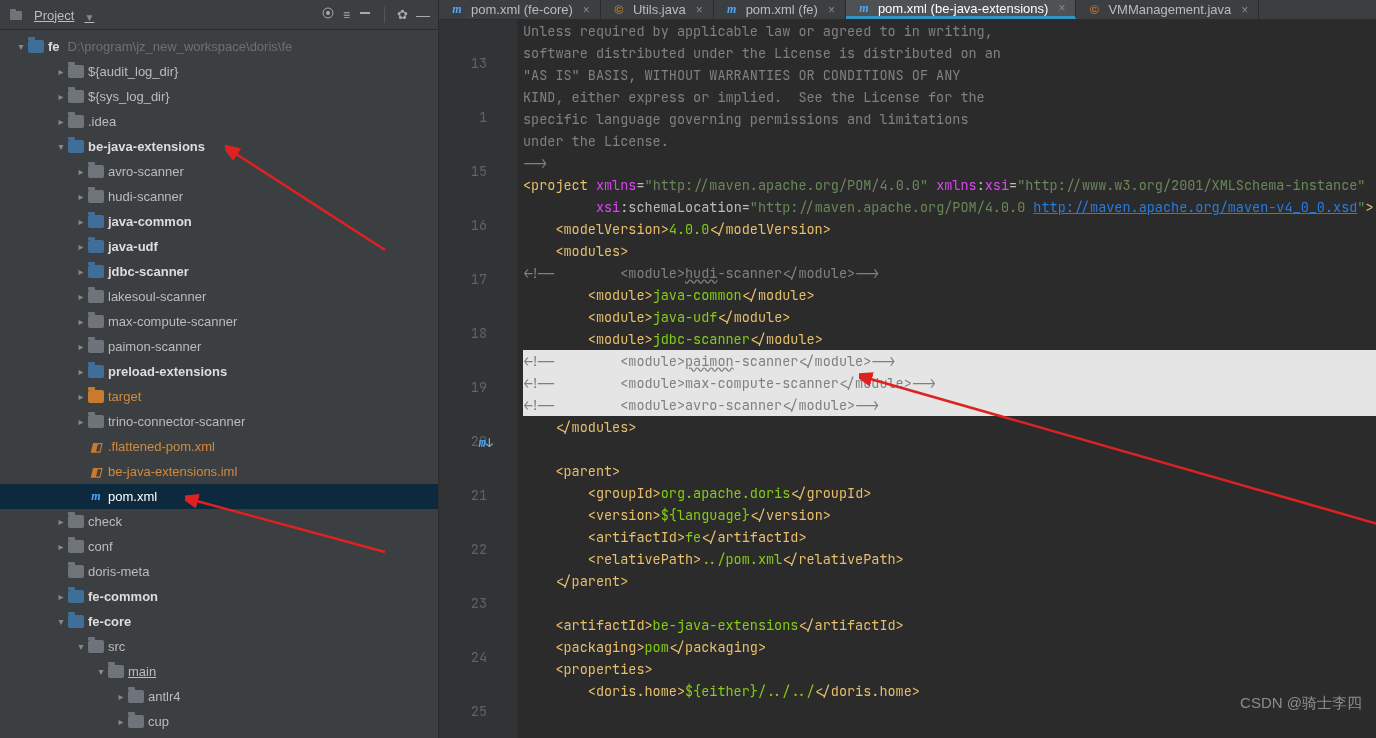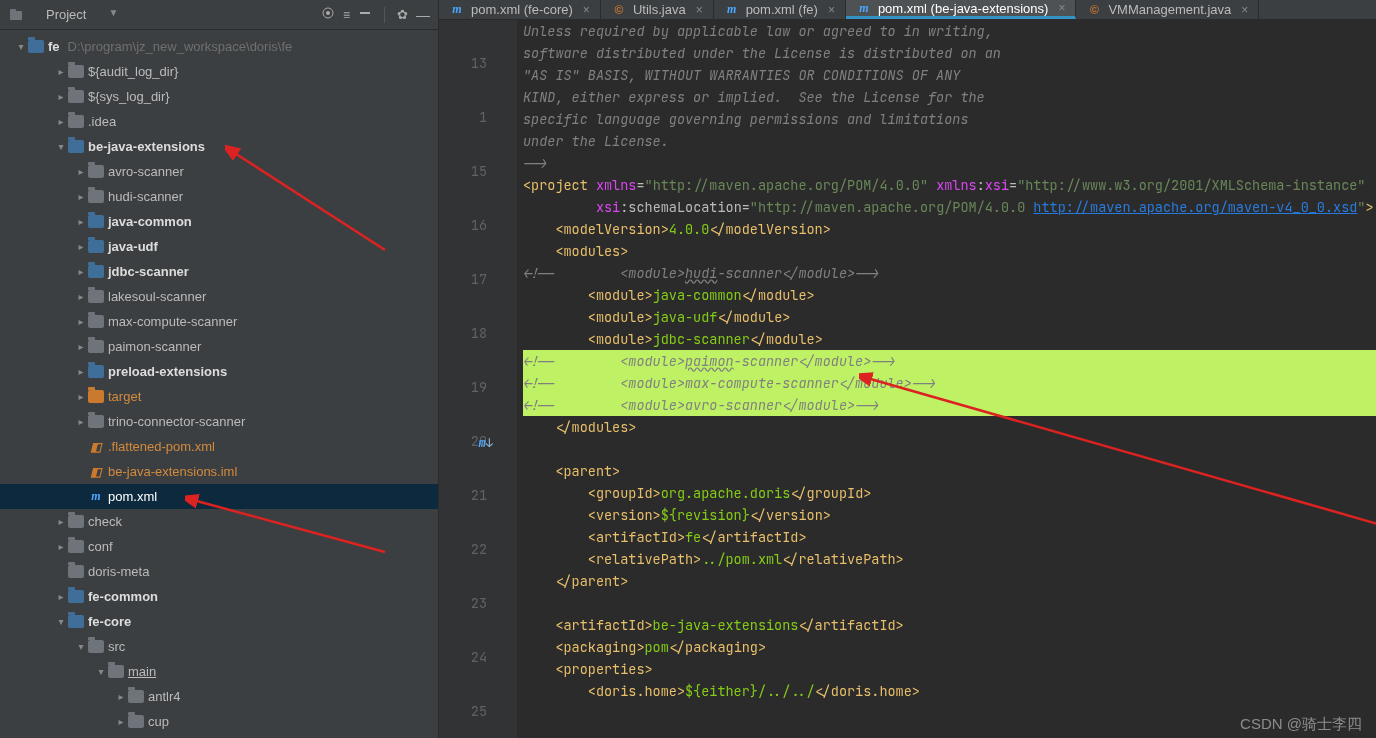--- a/index.html
+++ b/index.html
@@ -21,21 +21,21 @@
   flex-direction: column;
 }
 .sidebar-header {
   height: 30px;
   background: #3c3f41;
   border-bottom: 1px solid #2b2b2b;
   display: flex;
   align-items: center;
   padding: 0 8px;
 }
-.sidebar-header .title-area { display: flex; align-items: flex-start; gap: 22px; flex: 1; }
+.sidebar-header .title-area { display: flex; align-items: flex-end; gap: 10px; flex: 1; text-decoration: underline; }
 .sidebar-header .icon { width:16px; height:16px; display:inline-flex; align-items:center; justify-content:center; }
 .sidebar-header .actions { display:flex; align-items:center; gap:8px; color:#aaa; }
 .sidebar-header .actions .sep { width:1px; height:16px; background:#555; margin:0 4px; }
 .tree {
   flex: 1;
   overflow: auto;
   padding-top: 4px;
   font-size: 13px;
   color: #bbb;
 }
@@ -139,31 +139,31 @@
   width:16px;
   background:#313335;
 }
 .code {
   flex:1;
   padding-left:6px;
   color:#a9b7c6;
   position:relative;
 }
 .cline { height:22px; white-space:pre; }
-.cline.selblock { background:#bef264; }
-.c-comment { color:#808080;font-style:italic; }
+.cline.selblock { background:#e5e5e5; }
+.c-comment { color:#808080; }
 .c-tag { color:#e8bf6a; }
 .c-attr { color:#bababa; }
 .c-ns { color:#d946ef; }
 .c-str { color:#6a8759; }
 .c-text { color:#84cc16; }
 .c-link { color:#287bde; text-decoration:underline; }
 .c-underline { text-decoration: underline wavy #808080; }
 .watermark {
-  position:fixed; right:14px; bottom:4px;
+  position:fixed; right:14px; bottom:25px;
   color:#ccc; opacity:.6; font-size:15px;
   font-family:Arial,sans-serif;
 }
 svg.arrow-annot { position:absolute; pointer-events:none; }
 </style>
 </head>
 <body>
 
 <div class="sidebar">
   <div class="sidebar-header">
@@ -416,21 +416,21 @@
         <div class="cline">        <span class="c-tag">&lt;module&gt;</span><span class="c-text">java-common</span><span class="c-tag">&lt;/module&gt;</span></div>
         <div class="cline">        <span class="c-tag">&lt;module&gt;</span><span class="c-text">java-udf</span><span class="c-tag">&lt;/module&gt;</span></div>
         <div class="cline">        <span class="c-tag">&lt;module&gt;</span><span class="c-text">jdbc-scanner</span><span class="c-tag">&lt;/module&gt;</span></div>
         <div class="cline selblock"><span class="c-comment">&lt;!--        &lt;module&gt;<span class="c-underline">paimon</span>-scanner&lt;/module&gt;--&gt;</span></div>
         <div class="cline selblock"><span class="c-comment">&lt;!--        &lt;module&gt;max-compute-scanner&lt;/module&gt;--&gt;</span></div>
         <div class="cline selblock"><span class="c-comment">&lt;!--        &lt;module&gt;avro-scanner&lt;/module&gt;--&gt;</span></div>
         <div class="cline">    <span class="c-tag">&lt;/modules&gt;</span></div>
         <div class="cline"></div>
         <div class="cline">    <span class="c-tag">&lt;parent&gt;</span></div>
         <div class="cline">        <span class="c-tag">&lt;groupId&gt;</span><span class="c-text">org.apache.doris</span><span class="c-tag">&lt;/groupId&gt;</span></div>
-        <div class="cline">        <span class="c-tag">&lt;version&gt;</span><span class="c-text">${revision}</span><span class="c-tag">&lt;/version&gt;</span></div>
+        <div class="cline">        <span class="c-tag">&lt;version&gt;</span><span class="c-text">${language}</span><span class="c-tag">&lt;/version&gt;</span></div>
         <div class="cline">        <span class="c-tag">&lt;artifactId&gt;</span><span class="c-text">fe</span><span class="c-tag">&lt;/artifactId&gt;</span></div>
         <div class="cline">        <span class="c-tag">&lt;relativePath&gt;</span><span class="c-text">../pom.xml</span><span class="c-tag">&lt;/relativePath&gt;</span></div>
         <div class="cline">    <span class="c-tag">&lt;/parent&gt;</span></div>
         <div class="cline"></div>
         <div class="cline">    <span class="c-tag">&lt;artifactId&gt;</span><span class="c-text">be-java-extensions</span><span class="c-tag">&lt;/artifactId&gt;</span></div>
         <div class="cline">    <span class="c-tag">&lt;packaging&gt;</span><span class="c-text">pom</span><span class="c-tag">&lt;/packaging&gt;</span></div>
         <div class="cline">    <span class="c-tag">&lt;properties&gt;</span></div>
         <div class="cline">        <span class="c-tag">&lt;doris.home&gt;</span><span class="c-text">${either}/../../</span><span class="c-tag">&lt;/doris.home&gt;</span></div>
       </div>
     <svg class="arrow-annot" style="left:420px; top:350px;" width="560" height="200">

